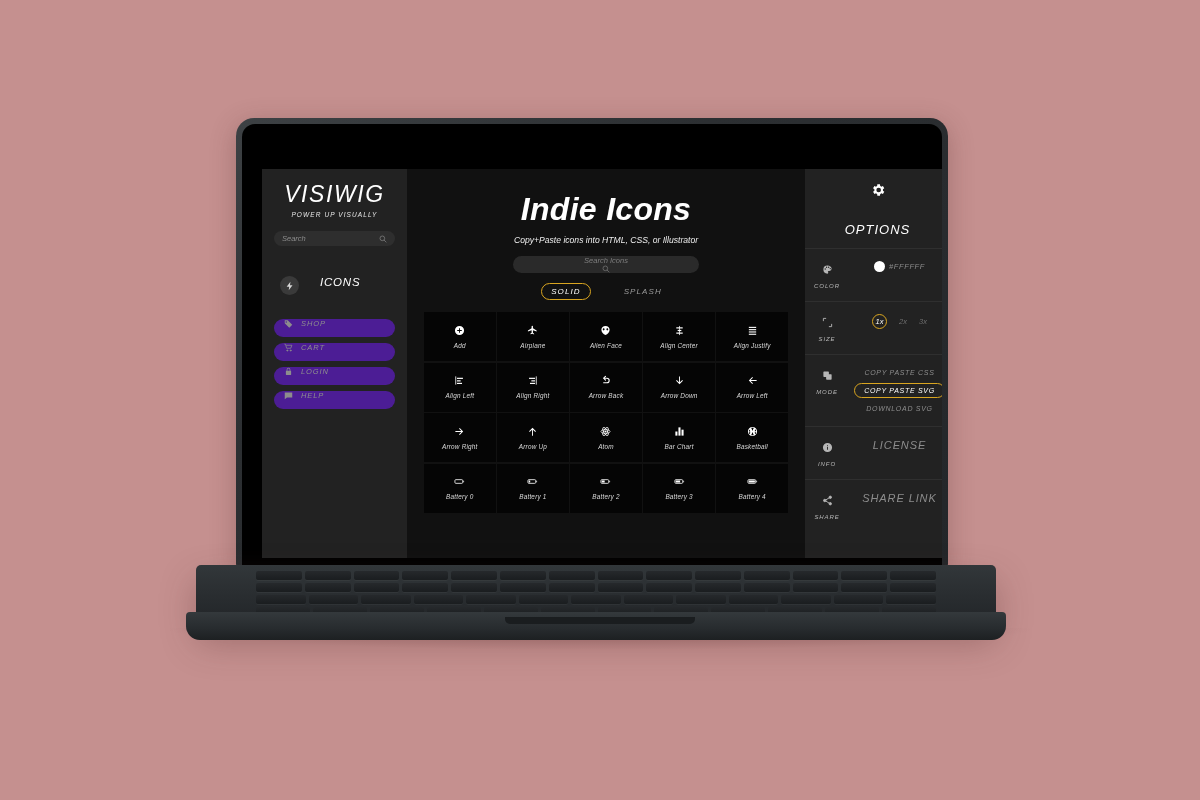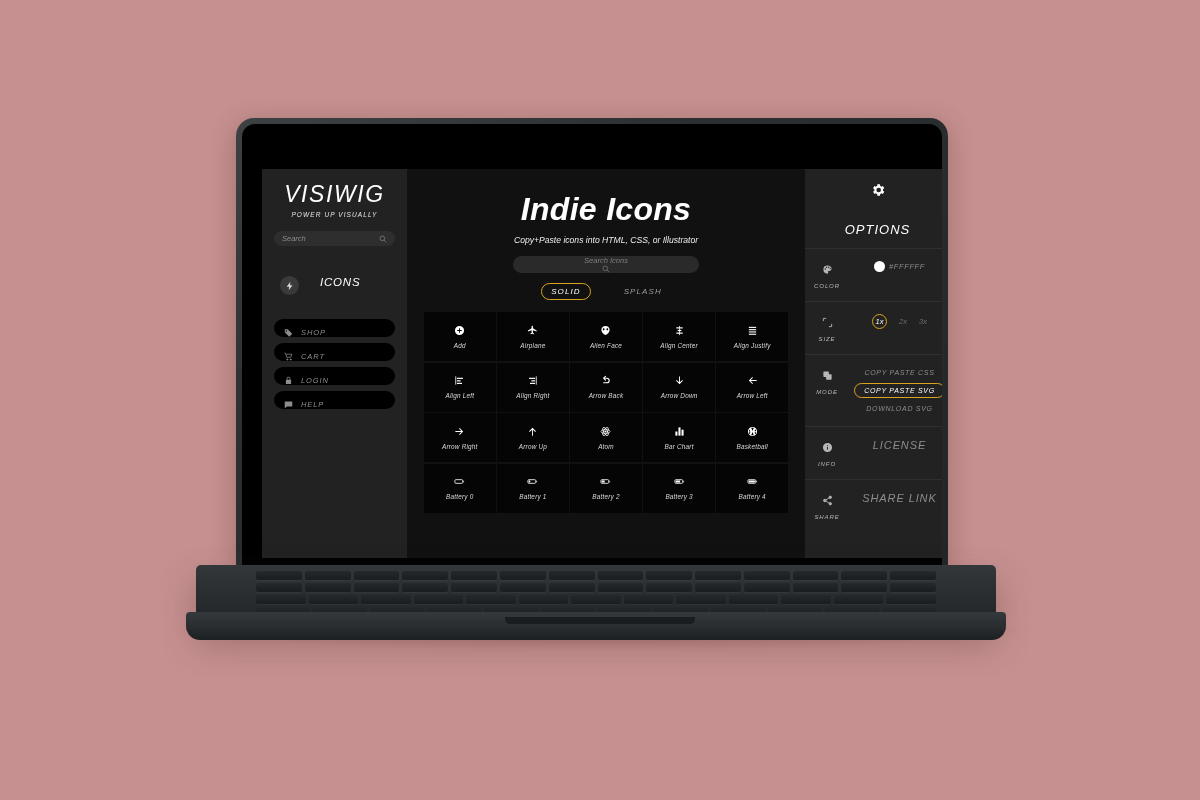--- a/index.html
+++ b/index.html
@@ -69,21 +69,21 @@
   }
   .side-search span { color:#8b8b8b; font-size:7.5px; }
   .side-search svg { width:8px; height:8px; }
   .nav-primary { display:flex; gap:21px; margin:30px 0 0 18px; }
   .nav-bolt { width:19px; height:19px; border-radius:50%; background:#3a3a3a;
               display:flex; align-items:center; justify-content:center; }
   .nav-bolt svg { width:10px; height:10px; }
   .nav-primary .lbl { color:#fff; font-size:11.5px; letter-spacing:.8px; }
   .nav-list { margin:24px 12px 0 12px; display:flex; flex-direction:column; gap:6px; }
   .nav-item {
-    height:18px; background:#000000; border-radius:9px; display:flex; align-items:flex-end;
+    height:18px; background:#4c1d95; border-radius:9px; display:flex; align-items:flex-start;
     gap:8px; padding-left:10px;
   }
   .nav-item svg { width:9px; height:9px; }
   .nav-item .lbl { color:#8d8d8d; font-size:7.5px; letter-spacing:.9px; }
 
   
   .main { flex:1; background:#111; position:relative; overflow:hidden; }
   .page-title { text-align:center; color:#fff; font-size:32px; font-weight:bold;
                 margin-top:22px; letter-spacing:.3px; }
   .page-sub { text-align:center; color:#ededed; font-size:8.6px; margin-top:7px; }

